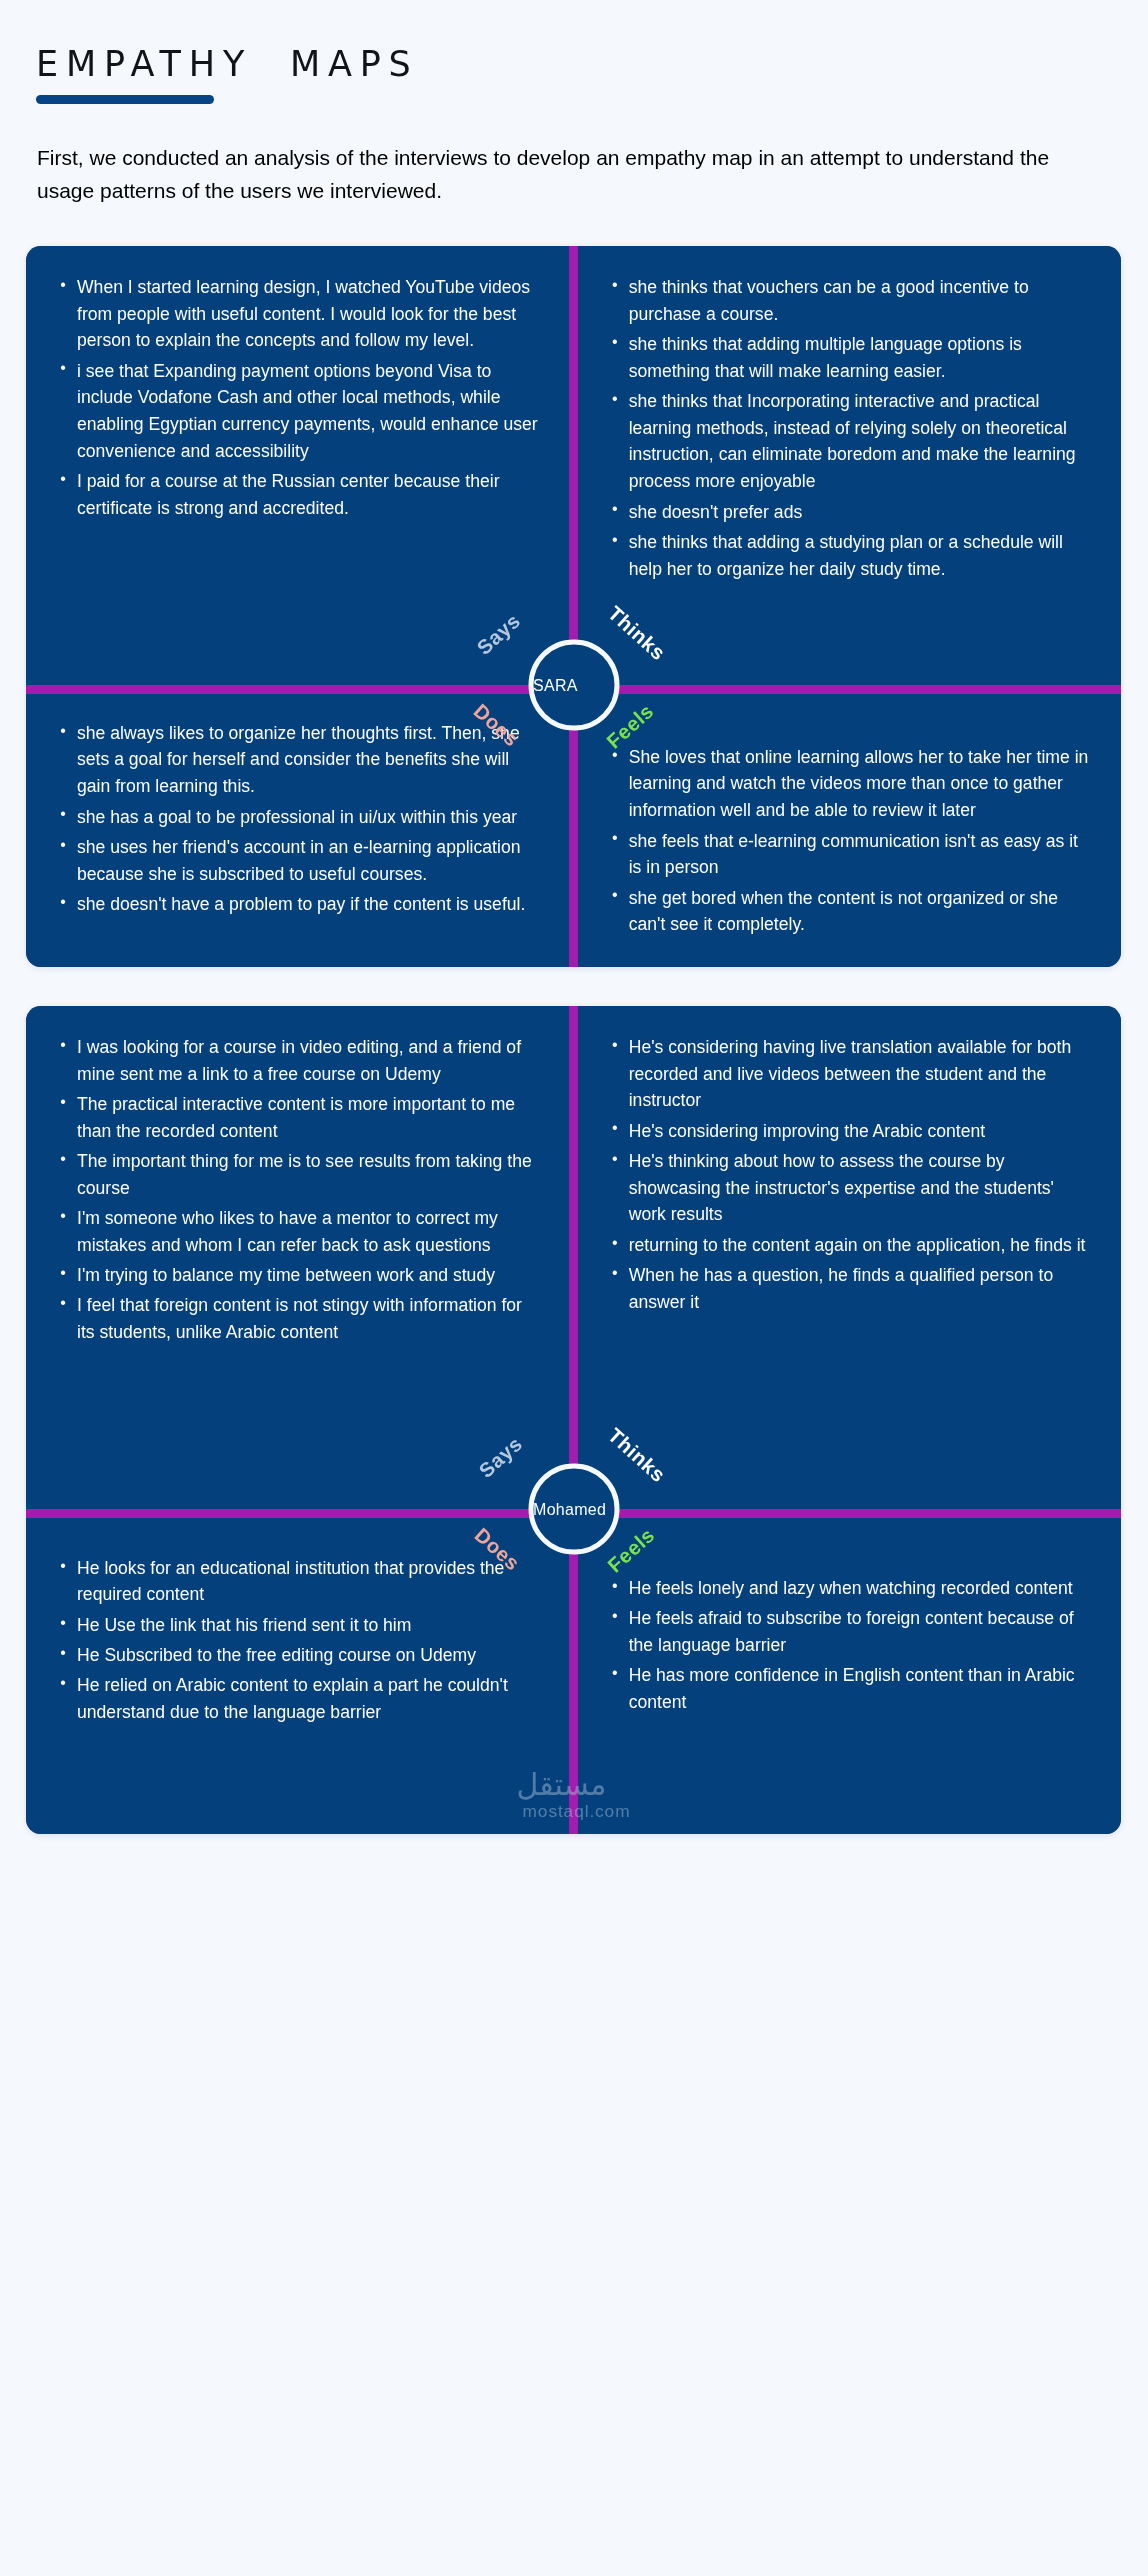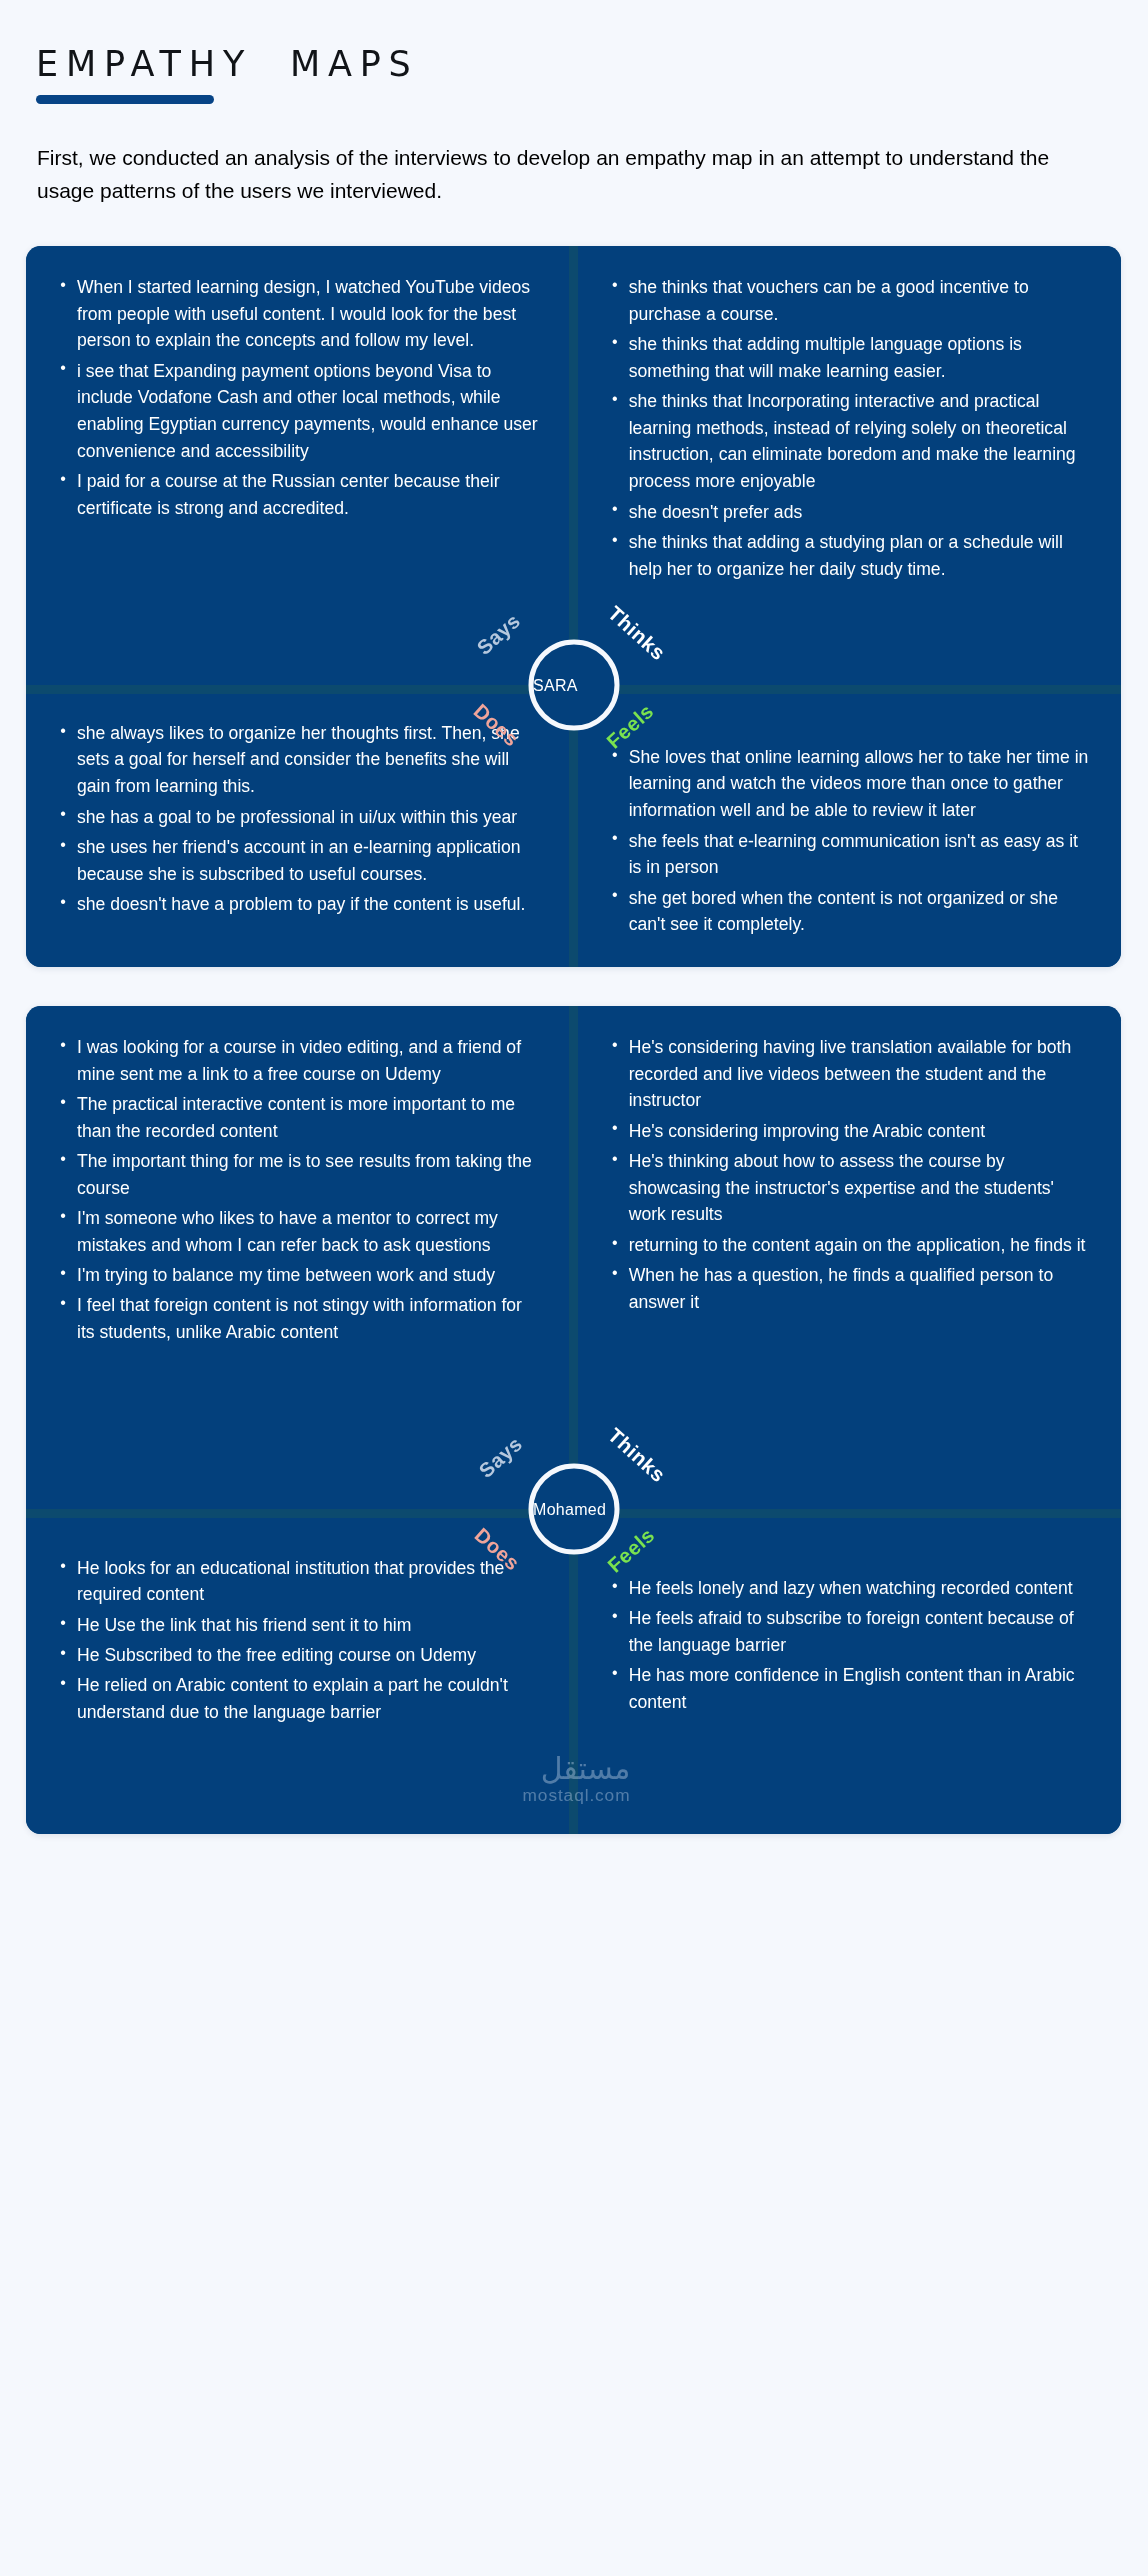--- a/index.html
+++ b/index.html
@@ -24,21 +24,21 @@
   }
   .intro {
     margin:37px 0 0 37px; width:1040px;
     font-size:21px; line-height:1.58; color:#000000; font-weight:400;
   }
 
   
   .map-wrap { padding:0 26px; }
   .map {
     position:relative; width:1095px;
-    background:#0c4a6e; border-radius:15.5px;
+    background:#a21caf; border-radius:15.5px;
     box-shadow:0 1.8px 6px rgba(20,40,80,.10);
     margin-bottom:39px;
   }
   .map.first { margin-top:39px; }
 
   .grid {
     display:grid;
     grid-template-columns:1fr 1fr;
     column-gap:8.4px; row-gap:8.4px;
     background:transparent;
@@ -89,23 +89,23 @@
     font-size:20.3px; font-weight:700; letter-spacing:0.6px;
     white-space:nowrap;
   }
   .qlabel.says   { color:#b6c8de; transform:rotate(-42deg); }
   .qlabel.thinks { color:#ffffff; transform:rotate(42deg); }
   .qlabel.does   { color:#f0a49a; transform:rotate(42deg); }
   .qlabel.feels  { color:#7ae24f; transform:rotate(-42deg); }
 
   
   .watermark {
-    position:absolute; left:50%; bottom:28px;
+    position:absolute; left:50%; bottom:12px;
     transform:translateX(-50%);
-    text-align:right; z-index:8;
+    text-align:left; z-index:8;
     opacity:.42; pointer-events:none;
   }
   .wm-ar {
     font-family:"DejaVu Sans", sans-serif;
     font-size:30px; color:#bcd0e6; direction:rtl; line-height:1.05;
   }
   .wm-en {
     font-size:17.3px; color:#bcd0e6; letter-spacing:0.9px; margin-top:1.2px;padding-left:6px;
   }
 </style>

